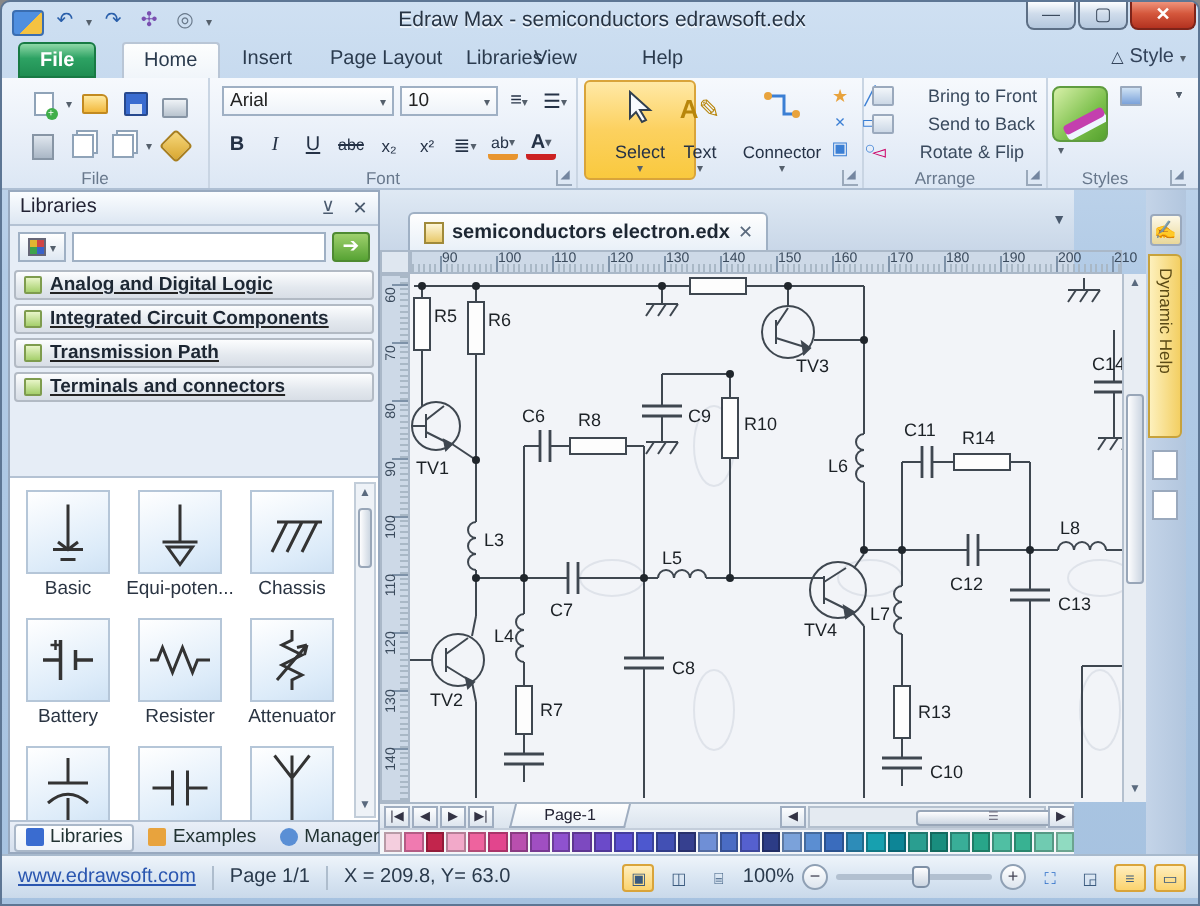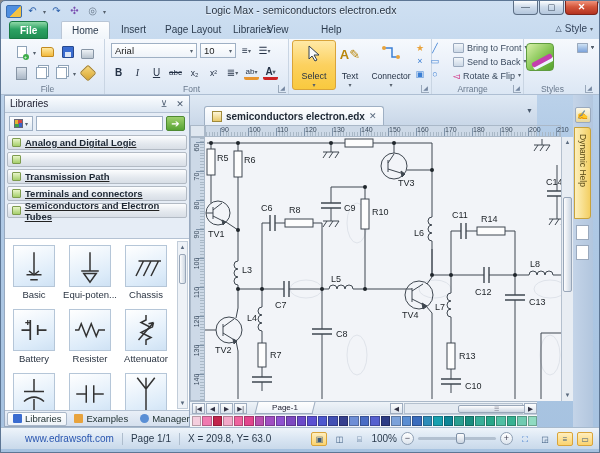--- a/index.html
+++ b/index.html
@@ -38,27 +38,27 @@
 .folder-ic{width:13px;height:10px;background:linear-gradient(#ffe9a0,#f2b93d);border:1px solid #c28a20;border-radius:1px 3px 1px 1px;}
 .save-ic{width:12px;height:12px;background:#3a6cd0;border:1px solid #27498e;border-radius:1px;position:relative;}
 .save-ic:after{content:"";position:absolute;left:2px;top:5px;right:2px;bottom:0;background:#dce6f5;}
 .print-ic{width:13px;height:10px;background:linear-gradient(#eef2f6,#b9c4cf);border:1px solid #8795a5;border-radius:1px;margin-top:3px;}
 .clip-ic{width:11px;height:13px;background:linear-gradient(#dfe6ee,#aab7c6);border:1px solid #8795a5;}
 .copy-ic{width:11px;height:12px;background:#fff;border:1px solid #8fa3b8;box-shadow:2px -2px 0 -1px #fff,2px -2px 0 0 #8fa3b8;}
 .brush-ic{width:12px;height:12px;background:linear-gradient(135deg,#f7d87c,#d8a62f);border:1px solid #a87f20;transform:rotate(45deg);border-radius:2px;}
 .combo{height:15px;border:1px solid #9fb0c4;background:linear-gradient(#fff,#eef3f9);font-size:9.5px;display:flex;align-items:center;padding:0 3px;color:#222;}
 .combo .caret{margin-left:auto;}
 .fbtn{min-width:15px;height:15px;border-radius:2px;font-size:10px;display:inline-flex;align-items:center;justify-content:center;color:#253246;}
-.bigbtn{position:absolute;width:44px;height:50px;top:1px;border:1px solid transparent;border-radius:3px;text-align:center;font-size:9px;color:#253246;}
+.bigbtn{position:absolute;width:56px;height:50px;top:1px;border:1px solid transparent;border-radius:3px;text-align:center;font-size:9px;color:#253246;}
 .bigbtn .blabel{position:absolute;bottom:8px;width:100%;}
 .bigbtn .bcaret{position:absolute;bottom:1px;width:100%;font-size:6px;color:#55606c;}
 .bigbtn.sel{background:linear-gradient(#ffe9a6,#fcd15f 50%,#f9c93e);border-color:#d9a43a;}
 .cursor-svg{margin-top:4px;}
 .mini{width:14px;height:12px;font-size:9px;line-height:12px;text-align:center;color:#3b7fd4;}
-.arr-row{position:absolute;left:0;display:flex;align-items:flex-start;gap:3px;font-size:9px;color:#3a4a5e;white-space:nowrap;margin-left:17px;}
+.arr-row{position:absolute;left:0;display:flex;align-items:flex-start;gap:17px;font-size:9px;color:#3a4a5e;white-space:nowrap;}
 .mini-ic{width:11px;height:10px;border:1px solid #9aa9bd;background:linear-gradient(#f2f6fa,#ccd8e6);border-radius:1px;}
 .styles-big{position:absolute;left:2px;top:4px;width:28px;height:28px;border-radius:4px;border:1px solid #5f9c3f;
   background:linear-gradient(135deg,#d7f0a8,#7cc04c 60%,#55a22e);overflow:hidden;}
 .styles-big:after{content:"";position:absolute;left:4px;top:14px;width:22px;height:5px;background:#c43fae;transform:rotate(-28deg);border-radius:2px;box-shadow:0 3px 0 #eef6ff;}
 
 .lpanel{left:3px;top:94px;width:186px;height:332px;background:#e6edf6;border:1px solid #98a9bf;}
 .lheader{position:absolute;left:0;top:0;right:0;height:17px;background:linear-gradient(#fbfdff,#dde7f2);border-bottom:1px solid #b4c2d3;font-size:10px;line-height:16px;padding:0 5px;color:#223;}
 .lhbtns{position:absolute;right:3px;top:2px;display:flex;gap:4px;}
 .lhb{width:12px;height:12px;font-size:9px;line-height:12px;text-align:center;color:#4a5a6e;}
 .searchrow{position:absolute;left:0;top:17px;right:0;height:21px;display:flex;align-items:center;gap:3px;padding:0 4px;}
@@ -110,21 +110,21 @@
 .sw{width:10px;height:10px;border:1px solid rgba(0,0,0,.25);}
 
 .helpstrip{left:572px;top:94px;width:20px;height:332px;background:linear-gradient(90deg,#c4d4e8,#b2c6de);}
 .hsic{position:absolute;left:2px;width:16px;height:16px;border:1px solid #9aa9bd;background:linear-gradient(#fdf9e8,#e8d79a);border-radius:2px;font-size:9px;text-align:center;line-height:15px;}
 .dhtab{position:absolute;left:1px;top:32px;width:17px;height:92px;background:linear-gradient(90deg,#fdf0bc,#f3cf63);border:1px solid #c7a23c;border-radius:0 3px 3px 0;}
 .dhtab span{position:absolute;top:6px;left:3px;font-size:8.5px;color:#5a4a16;writing-mode:vertical-rl;}
 .hpg{position:absolute;left:3px;width:13px;height:15px;background:#fff;border:1px solid #9aa9bd;}
 
 .statusbar{left:0;top:426px;width:600px;height:22px;background:linear-gradient(#eef4fa,#d6e3f1 60%,#c9d9ea);border-top:1px solid #a8bacd;display:flex;align-items:center;font-size:10px;color:#2a3a4c;padding:0 8px;gap:8px;}
 .sdiv{width:1px;height:12px;background:#aebdcd;}
-.slink{color:#2a56b0;margin-left:16px;}
+.slink{color:#2a56b0;text-decoration:underline;}
 .sright{margin-left:auto;display:flex;align-items:center;gap:4px;}
 .vbtn{width:16px;height:14px;border:1px solid transparent;border-radius:2px;font-size:8px;line-height:13px;text-align:center;color:#3a5a7e;}
 .vbtn.hl{border-color:#d9a43a;background:linear-gradient(#ffeebe,#fbd36e);}
 .zbtn{width:13px;height:13px;border:1px solid #8fa0b4;border-radius:50%;background:linear-gradient(#fff,#dde5ee);font-size:9px;line-height:11px;text-align:center;color:#445;}
 .ztrack{width:78px;height:3px;background:#b2c0d0;border-radius:2px;position:relative;}
 .zthumb{position:absolute;left:38px;top:-4px;width:9px;height:11px;background:linear-gradient(#fdfdfe,#ccd6e2);border:1px solid #7e90a6;border-radius:2px 2px 3px 3px;}
 
 .draw svg text{font-family:"Liberation Sans",sans-serif;font-size:9px;fill:#1c2126;}
 </style>
 </head>
@@ -134,21 +134,21 @@
   <div class="abs titlebar">
     <div class="abs qat">
       <div class="qlogo"></div>
       <div class="qicon">↶</div>
         <span class="caret">▾</span>
       <div class="qicon">↷</div>
       <div class="qicon" style="color:#7a4fb0;">✣</div>
       <div class="qicon" style="color:#6a7a8c;">◎</div>
       <span class="caret">▾</span>
     </div>
-    <div class="abs wtitle">Logic Max - semiconductors electron.edx</div>
+    <div class="abs wtitle">Edraw Max - semiconductors edrawsoft.edx</div>
     <div class="abs winbtns">
       <div class="wbtn">—</div>
       <div class="wbtn">▢</div>
       <div class="wbtn close">✕</div>
     </div>
   </div>
 
   <div class="abs tabsrow">
     <div class="rtab file" style="left:8px;">File</div>
     <div class="rtab active" style="left:60px;">Home</div>
@@ -201,21 +201,21 @@
       </div>
       <div class="grplabel">File</div>
     </div>
 
     <div class="grp" style="left:104px;width:184px;">
       <div class="icrow" style="left:6px;top:4px;">
         <div class="combo" style="width:86px;">
             <span>Arial</span>
             <span class="caret">▾</span>
           </div>
-        <div class="combo" style="width:36px;text-align:right;">
+        <div class="combo" style="width:49px;text-align:right;">
             <span>10</span>
             <span class="caret">▾</span>
           </div>
         <div class="fbtn">≡<span class="caret">▾</span></div>
         <div class="fbtn">☰<span class="caret">▾</span></div>
       </div>
       <div class="icrow" style="left:6px;top:26px;gap:4px;">
         <div class="fbtn" style="font-weight:bold;">B</div>
         <div class="fbtn" style="font-style:italic;font-family:'Liberation Serif',serif;">I</div>
         <div class="fbtn" style="text-decoration:underline;">U</div>
@@ -323,32 +323,29 @@
       <input class="sinput" value="" style="">
       <div class="gobtn">➔</div>
     </div>
     <div class="cats">
       <div class="cat">
           <span class="catic"></span>
           <span>Analog and Digital Logic</span>
         </div>
       <div class="cat">
           <span class="catic"></span>
+          <span>Integrated Circuit Components</span>
         </div>
       <div class="cat">
           <span class="catic"></span>
           <span>Transmission Path</span>
         </div>
       <div class="cat">
           <span class="catic"></span>
           <span>Terminals and connectors</span>
-        </div>
-      <div class="cat">
-          <span class="catic"></span>
-          <span>Semiconductors and Electron Tubes</span>
         </div>
     </div>
     <div class="symbols">
 
       <div class="tile" style="left:8px;top:6px;"><svg width="40" height="40" viewBox="0 0 32 32" fill="none" stroke="#333" stroke-width="1.2">
             <path d="M16,5 V23 M10,23 H22 M13,27 H19"></path>
             <path d="M12,20 L16,23 L20,20" fill="none"></path>
           </svg></div>
       <div class="tile" style="left:64px;top:6px;"><svg width="40" height="40" viewBox="0 0 32 32" fill="none" stroke="#333" stroke-width="1.2">
             <path d="M16,5 V20 M9,20 H23"></path>

